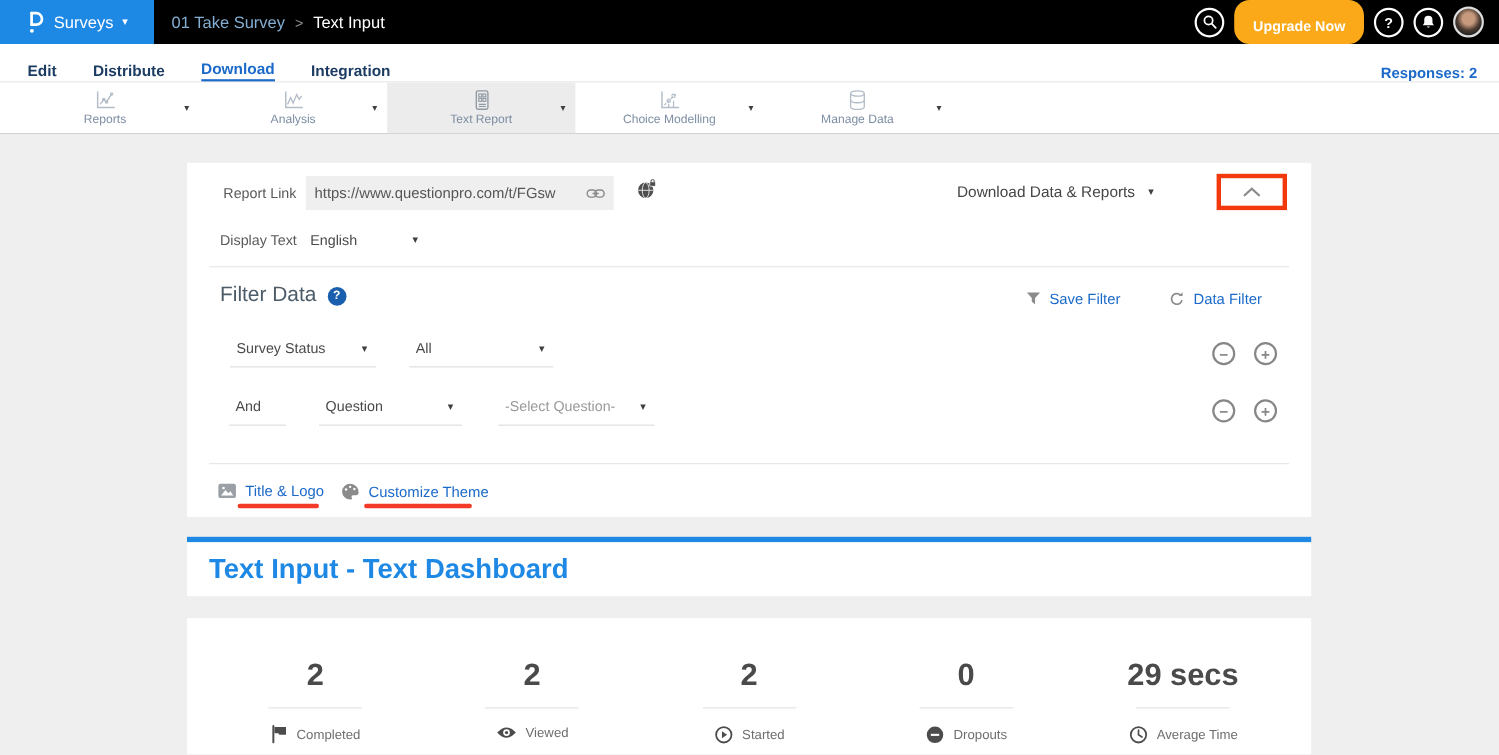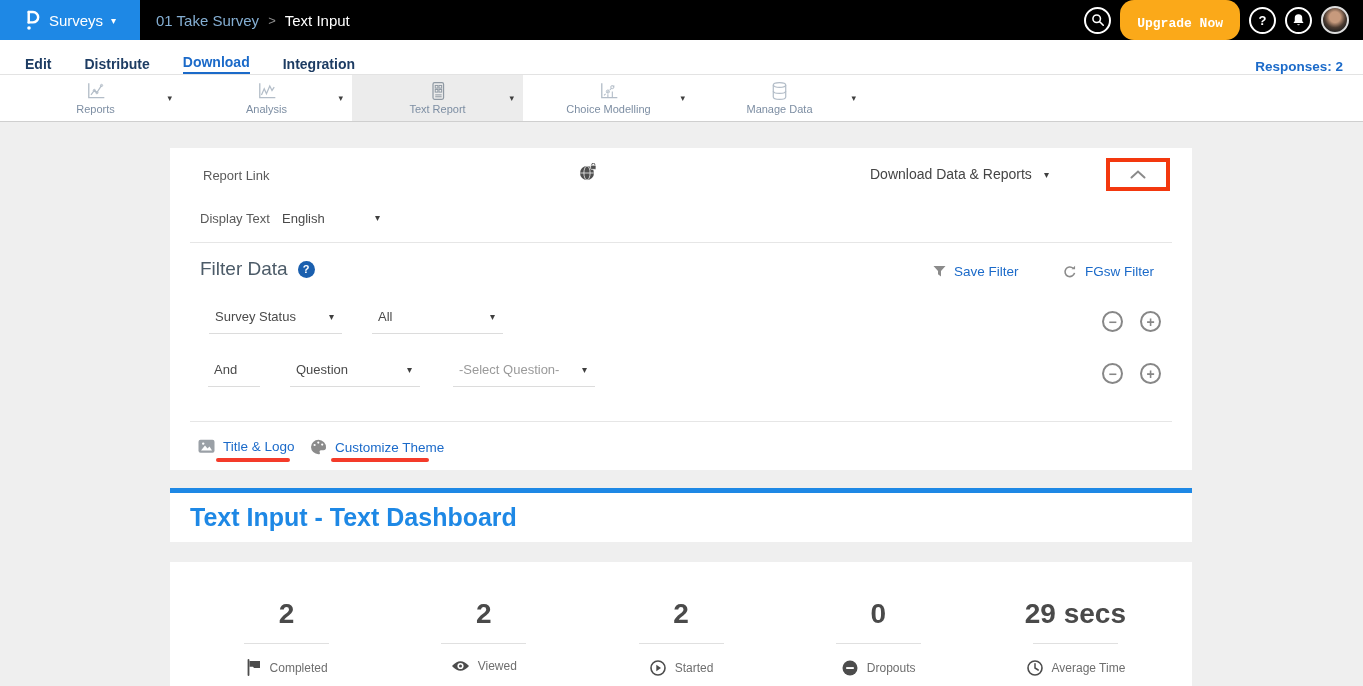--- a/index.html
+++ b/index.html
@@ -12,21 +12,21 @@
   .logo .product { color:#fff; font-size:15px; font-weight:500; }
   .logo .caret { color:#fff; font-size:10px; }
   .breadcrumb { margin-left:16px; font-size:15px; display:flex; align-items:center; gap:9px; }
   .bc-parent { color:#84aed2; cursor:pointer; }
   .bc-sep { color:#8f8f8f; font-size:13px; }
   .bc-current { color:#ffffff; }
   .topbar-right { margin-left:auto; display:flex; align-items:center; gap:9px; padding-right:14px; }
   .circle-btn { width:27px; height:27px; border-radius:50%; border:2px solid #fff; background:transparent; color:#fff;
                 display:flex; align-items:center; justify-content:center; font-size:13px; font-weight:bold; cursor:pointer; font-family:inherit; }
   .upgrade { height:40px; border:none; border-radius:14px; background:#fba919; color:#fff; font-weight:bold; font-size:13px;
-             padding:16px 17px; cursor:pointer; font-family:Liberation Mono, monospace; }
+             padding:16px 17px; cursor:pointer; font-family:Liberation Sans, sans-serif; }
   .avatar { width:28px; height:28px; border-radius:50%; border:2px solid #ddd; cursor:pointer;
             background:radial-gradient(circle at 50% 38%, #c79a7d 28%, #4a3a30 55%, #1f1f1f 80%); }
 
   
   .subnav { height:35px; background:#fff; border-bottom:1px solid #e3e3e3; display:flex; align-items:flex-end; padding:0 25px; }
   .subnav-item { font-size:14px; font-weight:600; color:#1d3c63; margin-right:33px; cursor:pointer; padding:2px 0; }
   .subnav-item.active { color:#1b6ac9; border-bottom:2px solid #1b6ac9; }
   .responses { margin-left:auto; color:#1b6ac9; font-size:13.5px; font-weight:600; margin-right:-5px; }
 
   
@@ -196,20 +196,28 @@
     <span class="tlabel">Manage Data</span>
     <span class="tcaret">▾</span>
   </div>
 </div>
 
 <div class="content">
 
   <section class="card main-card">
 
     <span class="lbl" style="left:33px; top:20px;">Report Link</span>
+    <div class="link-box">
+      <input class="link-input-field" readonly="" value="https://www.questionpro.com/t/FGsw" style="">
+      <svg width="17" height="12" viewBox="0 0 18 12">
+        <rect x="0.8" y="2.6" width="9" height="6.8" rx="3.4" stroke="#8a8a8a" stroke-width="1.4" fill="none"></rect>
+        <rect x="8.2" y="2.6" width="9" height="6.8" rx="3.4" stroke="#8a8a8a" stroke-width="1.4" fill="none"></rect>
+        <path d="M6 6 h6" stroke="#8a8a8a" stroke-width="1.4"></path>
+      </svg>
+    </div>
     <div class="globe-wrap">
       <svg width="20" height="19" viewBox="0 0 20 19">
         <circle cx="9" cy="10" r="7" fill="#4f4f4f"></circle>
         <ellipse cx="9" cy="10" rx="3.1" ry="7" stroke="#efefef" stroke-width="0.8" fill="none"></ellipse>
         <path d="M2 10 h14" stroke="#efefef" stroke-width="0.8"></path>
         <rect x="12.6" y="2.2" width="5.4" height="4.2" rx="0.9" fill="#4f4f4f" stroke="#fff" stroke-width="0.7"></rect>
         <path d="M13.8 2.2 v-0.5 a1.5 1.5 0 0 1 3 0 v0.5" stroke="#4f4f4f" stroke-width="1" fill="none"></path>
       </svg>
     </div>
 
@@ -239,21 +247,21 @@
       <svg width="13" height="13" viewBox="0 0 13 12">
         <path d="M0.5 0.5 h12 l-4.5 5 v5.5 l-3 -2.2 V5.5 z" fill="#8b8b8b"></path>
       </svg>
       <span>Save Filter</span>
     </div>
     <div class="filter-action reset-action">
       <svg width="14" height="14" viewBox="0 0 16 16">
         <path d="M13.2 9 a5.5 5.5 0 1 1 -1.6 -5.3" stroke="#8b8b8b" stroke-width="1.8" fill="none"></path>
         <path d="M13.8 0.8 v4 h-4 z" fill="#8b8b8b"></path>
       </svg>
-      <span>FGsw Filter</span>
+      <span>Data Filter</span>
     </div>
 
     <div class="dd row1 dd-field1">
       <span>Survey Status</span>
       <span class="dd-caret">▾</span>
     </div>
     <div class="dd row1 dd-value1">
       <span>All</span>
       <span class="dd-caret">▾</span>
     </div>

